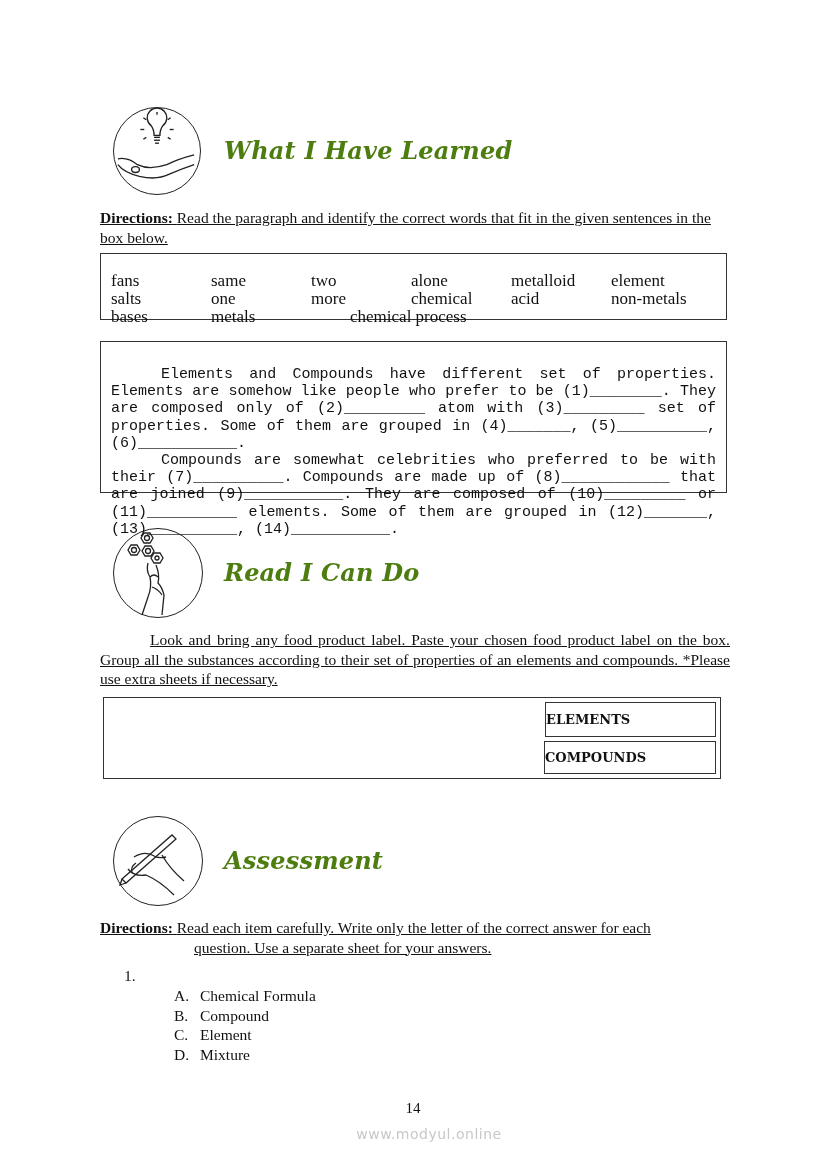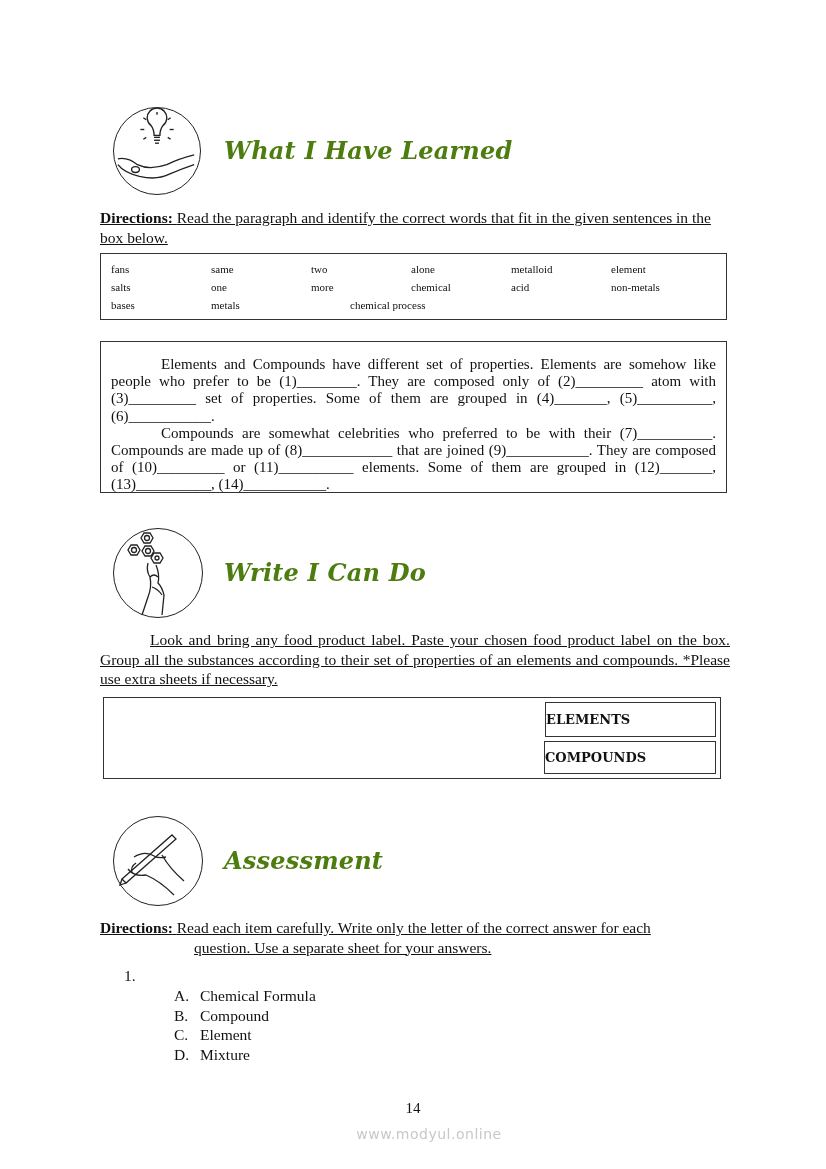--- a/index.html
+++ b/index.html
@@ -18,29 +18,29 @@
     width: 88px; height: 88px; border: 1.5px solid #222; border-radius: 50%;
     box-sizing: border-box;
   }
   .icon-circle svg { width: 100%; height: 100%; }
   .para {
     font-family: "Liberation Serif", serif; font-size: 15.5px; line-height: 19.5px; text-decoration: underline;
   }
   .dir-label { font-weight: bold; }
   .wordbox {
     border: 1.5px solid #333; box-sizing: border-box;
-    font-family: "Liberation Serif", serif; font-size: 11px; line-height: 18px;
-    padding: 6px 10px;
+    font-family: "Liberation Serif", serif; font-size: 17px; line-height: 18px;
+    padding: 18px 10px;
   }
   .wordgrid { display: grid; grid-template-columns: 100px 100px 100px 100px 100px 120px; }
   .wordgrid .span2 { grid-column: span 2; margin-left: 39px; }
   .textbox {
     border: 1.5px solid #333; box-sizing: border-box;
-    font-family: Liberation Serif, serif; font-size: 15px; line-height: 17.2px;
-    padding: 14px 10px; text-align: justify;
+    font-family: Liberation Mono, monospace; font-size: 15px; line-height: 17.2px;
+    padding: 24px 10px; text-align: justify;
   }
   .textbox p { margin: 0; text-indent: 50px; text-align-last: left; }
   .labelbox {
     border: 1.5px solid #333; box-sizing: border-box;
   }
   .label-cell {
     position: absolute; border: 1.5px solid #333; box-sizing: border-box;
     font-family: "DejaVu Serif", serif; font-weight: bold; font-size: 13px;
     display: flex; align-items: center; justify-content: flex-start;
   }
@@ -112,21 +112,21 @@
     <polygon points="31,17 37,17 40,22 37,27 31,27 28,22"></polygon>
       <circle cx="34" cy="22" r="2.5"></circle>
     <polygon points="40,24 46,24 49,29 46,34 40,34 37,29"></polygon>
       <circle cx="43" cy="29" r="2"></circle>
     <path d="M34 34 q-2 8 2 14 q2 10 -2 20 l-6 18"></path>
     <path d="M42 36 q4 10 2 18 q4 4 6 12 l-2 20"></path>
     <path d="M36 48 q4 -4 8 0"></path>
     <path d="M38 58 q6 2 10 8"></path>
   </svg>
 </div>
-<div class="abs heading" style="left:224px; top:558px;">Write I Can Do</div>
+<div class="abs heading" style="left:224px; top:558px;">Read I Can Do</div>
 
 <div class="abs para" style="left:100px; top:630px; width:630px; text-align:justify; text-indent:50px;">Look and bring any food product label.  Paste your chosen food product label on the box. Group all the substances according to their set of properties of an elements and compounds. *Please use extra sheets if necessary.</div>
 
 <div class="abs labelbox" style="left:103px; top:697px; width:618px; height:82px;">
   <div class="label-cell" style="left:441px; top:4px; width:171px; height:35px;">
     <span>ELEMENTS</span>
   </div>
   <div class="label-cell" style="left:440px; top:43px; width:172px; height:33px;">
     <span>COMPOUNDS</span>
   </div>

